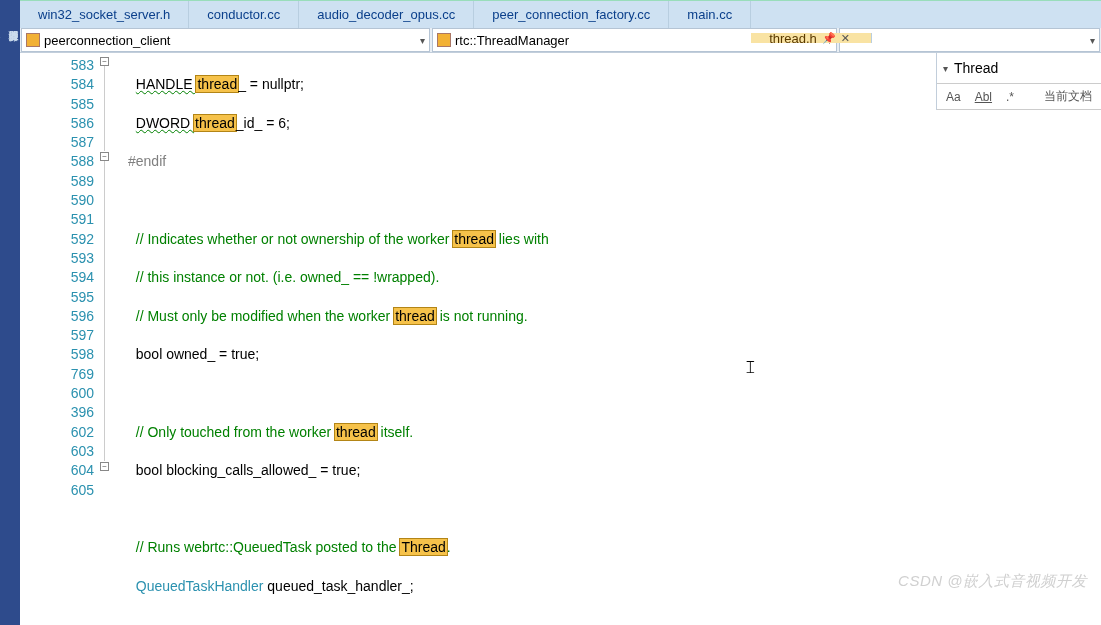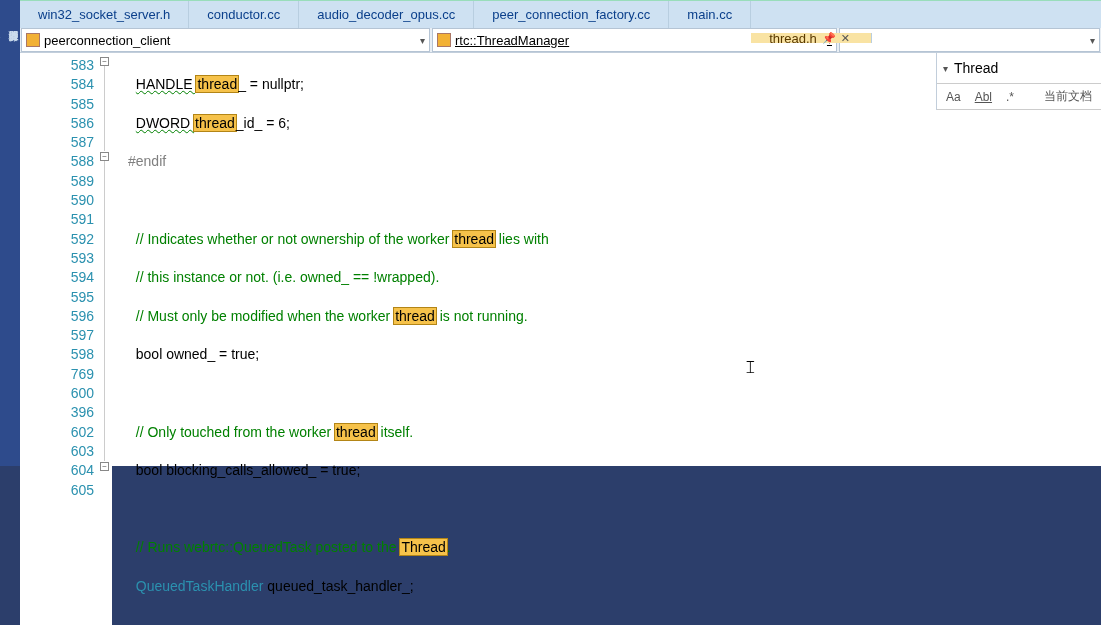--- a/index.html
+++ b/index.html
@@ -1,30 +1,30 @@
 <!DOCTYPE html>
 <html><head>
 <meta charset="utf-8">
 <style>
 * { margin: 0; padding: 0; box-sizing: border-box; font-family: "Segoe UI", Tahoma, sans-serif; }
 html, body { width: 1101px; height: 625px; overflow: hidden; background: #2c3e6b; }
-.root { display: flex; width: 1101px; height: 466px; }
+.root { display: flex; width: 1101px; height: 625px; }
 .siderail { width: 20px; background: #2e4b8c; display: flex; flex-direction: column; color: #cde; font-size: 10px; writing-mode: vertical-rl; text-orientation: upright; padding-top: 20px; gap: 4px; }
 .siderail span { padding: 3px 0; }
 .main { flex: 1; display: flex; flex-direction: column; background: #fff; }
 .toolbar { height: 8px; background: #2c4878; position: relative; }
 .tabstrip { height: 28px; background: #cee1f2; display: flex; align-items: stretch; border-top: 1px solid #9db; }
 .tab { padding: 5px 18px; font-size: 13px; color: #0a3f8b; display: flex; align-items: center; gap: 6px; border-right: 1px solid #b8cee0; cursor: pointer; }
 .tab.active { background: #f9e3a3; color: #5a3a00; font-weight: 500; position: relative; margin-top: 32px; }
 .tab .pin, .tab .close { width: 12px; height: 12px; display: inline-block; font-size: 11px; color: #555; }
 .navbar { height: 27px; background: #e8eef4; display: flex; align-items: center; border-bottom: 1px solid #c2cedb; }
 .navdrop { height: 24px; border: 1px solid #b5c4d4; background: #fff; display: flex; align-items: center; padding: 0 4px; font-size: 13px; margin: 0 1px; }
 .navdrop .ico { width: 14px; height: 14px; background: #f2b135; border: 1px solid #a76; margin-right: 4px; display:inline-block; }
 .navdrop .arrow { margin-left: auto; color: #555; font-size: 10px; padding-left: 6px; }
-.nd1 { width: 409px; } .nd2 { width: 405px; text-decoration: underline; } .nd3 { flex: 1; }
+.nd1 { width: 409px; } .nd2 { width: 405px; } .nd3 { flex: 1; }
 .editor-wrap { flex: 1; display: flex; position: relative; }
 .gutter { width: 92px; background: #fff; border-right: 0; text-align: right; padding-right: 18px; font-family: Consolas, monospace; font-size: 14px; color: #2b91af; line-height: 19.3px; padding-top: 3px; position:relative; }
 .fold { position:absolute; left: 80px; width: 10px; top: 3px; bottom:0; }
 .fold .fbox { position:absolute; width:9px; height:9px; border:1px solid #888; background:#fff; left:0; font-size:8px; line-height:7px; text-align:center; color:#555;}
 .fold .fline { position:absolute; left:4px; width:1px; background:#ccc; }
 .code { flex: 1; font-family: Consolas, monospace; font-size: 14px; line-height: 19.3px; padding-top: 3px; white-space: pre; color: #000; position:relative; }
 .code .row { height: 19.3px; padding-left: 16px; }
 .kw-pp { color: #808080; } .kw-teal { color: #2b91af; }
 .cmt { color: #008000; } .id-wavy { text-decoration: underline wavy #008000 1px; }
 .hl { background: #f6c24a; border:1px solid #b38516; padding:0 1px; margin:0 -1px; }
@@ -155,14 +155,15 @@
         </div>
         <div class="opts">
           <span>Aa</span>
           <span style="text-decoration:underline">Abl</span>
           <span>.*</span>
           <span style="margin-left:auto">当前文档</span>
         </div>
       </div>
     </div>
 
+    <div class="watermark">CSDN @嵌入式音视频开发</div>
   </div>
 </div>
 
 </body></html>

